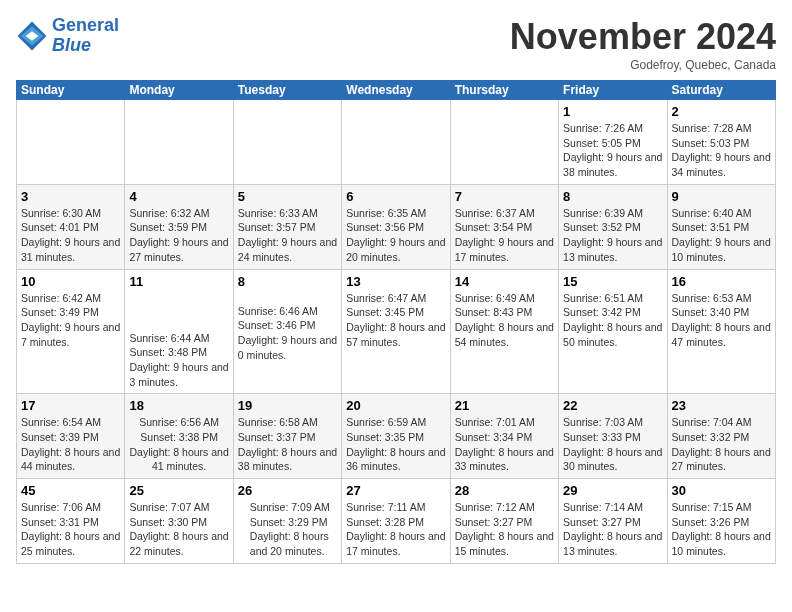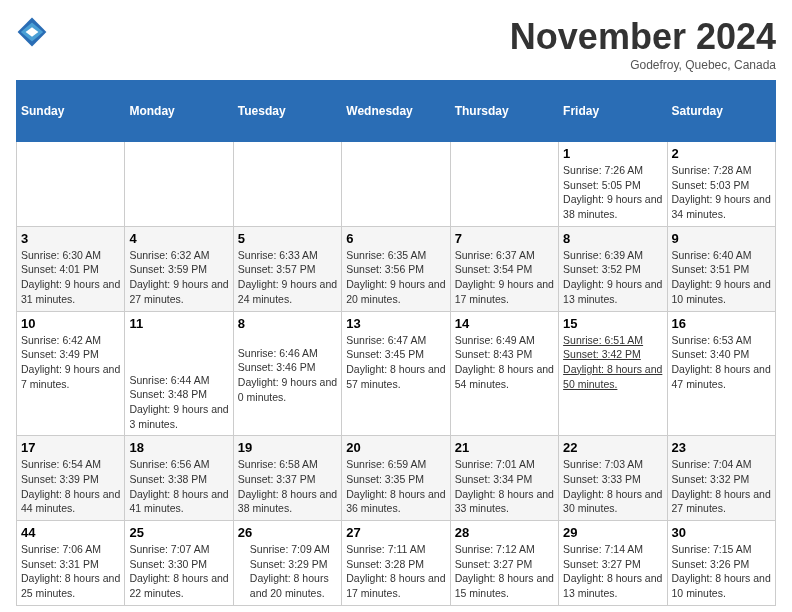--- a/index.html
+++ b/index.html
@@ -47,21 +47,21 @@
       color: #555;
     }
     table {
       width: 100%;
       border-collapse: collapse;
       font-size: 11px;
     }
     thead tr th {
       background-color: #2a6db5;
       color: #fff;
-      padding: 23px 4px;
+      padding: 2px 4px;
       text-align: left;
       font-size: 12px;
       font-weight: bold;
       border: 1px solid #2a6db5;
       margin-left: 18px;
     }
     tbody tr td {
       border: 1px solid #ccc;
       vertical-align: top;
       padding: 4px;
@@ -90,20 +90,24 @@
 </head>
 <body>
 
 <div class="header-area">
   <div class="logo">
     <svg class="logo-icon" viewBox="0 0 40 40">
       <polygon points="20,2 38,20 20,38 2,20" fill="#2a6db5"></polygon>
       <polygon points="20,8 34,20 20,32 6,20" fill="#4a9fd5"></polygon>
       <polygon points="20,14 28,20 20,26 12,20" fill="#fff"></polygon>
     </svg>
+    <div class="logo-text">
+      <div><span>General</span></div>
+      <div><span style="color:#2a6db5;font-style:italic;">Blue</span></div>
+    </div>
   </div>
   <div class="title-area">
     <div class="month-title">November 2024</div>
     <div class="location-title">Godefroy, Quebec, Canada</div>
   </div>
 </div>
 
 <table>
   <thead>
     <tr>
@@ -206,41 +210,41 @@
 Daylight: 8 hours and 57 minutes.</div>
         </td>
         <td>
           <span class="day-num">14</span>
           <div class="day-info" style="white-space: pre-line;">Sunrise: 6:49 AM
 Sunset: 8:43 PM
 Daylight: 8 hours and 54 minutes.</div>
         </td>
         <td>
           <span class="day-num">15</span>
-          <div class="day-info" style="white-space: pre-line; text-decoration: underline;">Sunrise: 6:51 AM
+          <div class="day-info" style="white-space: pre-line;">Sunrise: 6:51 AM
 Sunset: 3:42 PM
 Daylight: 8 hours and 50 minutes.</div>
         </td>
         <td>
           <span class="day-num">16</span>
           <div class="day-info" style="white-space: pre-line;">Sunrise: 6:53 AM
 Sunset: 3:40 PM
 Daylight: 8 hours and 47 minutes.</div>
         </td>
       </tr>
       <tr>
         <td>
           <span class="day-num">17</span>
           <div class="day-info" style="white-space: pre-line;">Sunrise: 6:54 AM
 Sunset: 3:39 PM
 Daylight: 8 hours and 44 minutes.</div>
         </td>
         <td>
           <span class="day-num">18</span>
-          <div class="day-info" style="white-space: pre-line;">Sunrise: 6:56 AM
+          <div class="day-info" style="white-space: pre-line; text-align: center;">Sunrise: 6:56 AM
 Sunset: 3:38 PM
 Daylight: 8 hours and 41 minutes.</div>
         </td>
         <td>
           <span class="day-num">19</span>
           <div class="day-info" style="white-space: pre-line;">Sunrise: 6:58 AM
 Sunset: 3:37 PM
 Daylight: 8 hours and 38 minutes.</div>
         </td>
         <td>
@@ -263,21 +267,21 @@
         </td>
         <td>
           <span class="day-num">23</span>
           <div class="day-info" style="white-space: pre-line;">Sunrise: 7:04 AM
 Sunset: 3:32 PM
 Daylight: 8 hours and 27 minutes.</div>
         </td>
       </tr>
       <tr>
         <td>
-          <span class="day-num">44</span>
+          <span class="day-num">45</span>
           <div class="day-info" style="white-space: pre-line;">Sunrise: 7:06 AM
 Sunset: 3:31 PM
 Daylight: 8 hours and 25 minutes.</div>
         </td>
         <td>
           <span class="day-num">25</span>
           <div class="day-info" style="white-space: pre-line;">Sunrise: 7:07 AM
 Sunset: 3:30 PM
 Daylight: 8 hours and 22 minutes.</div>
         </td>

